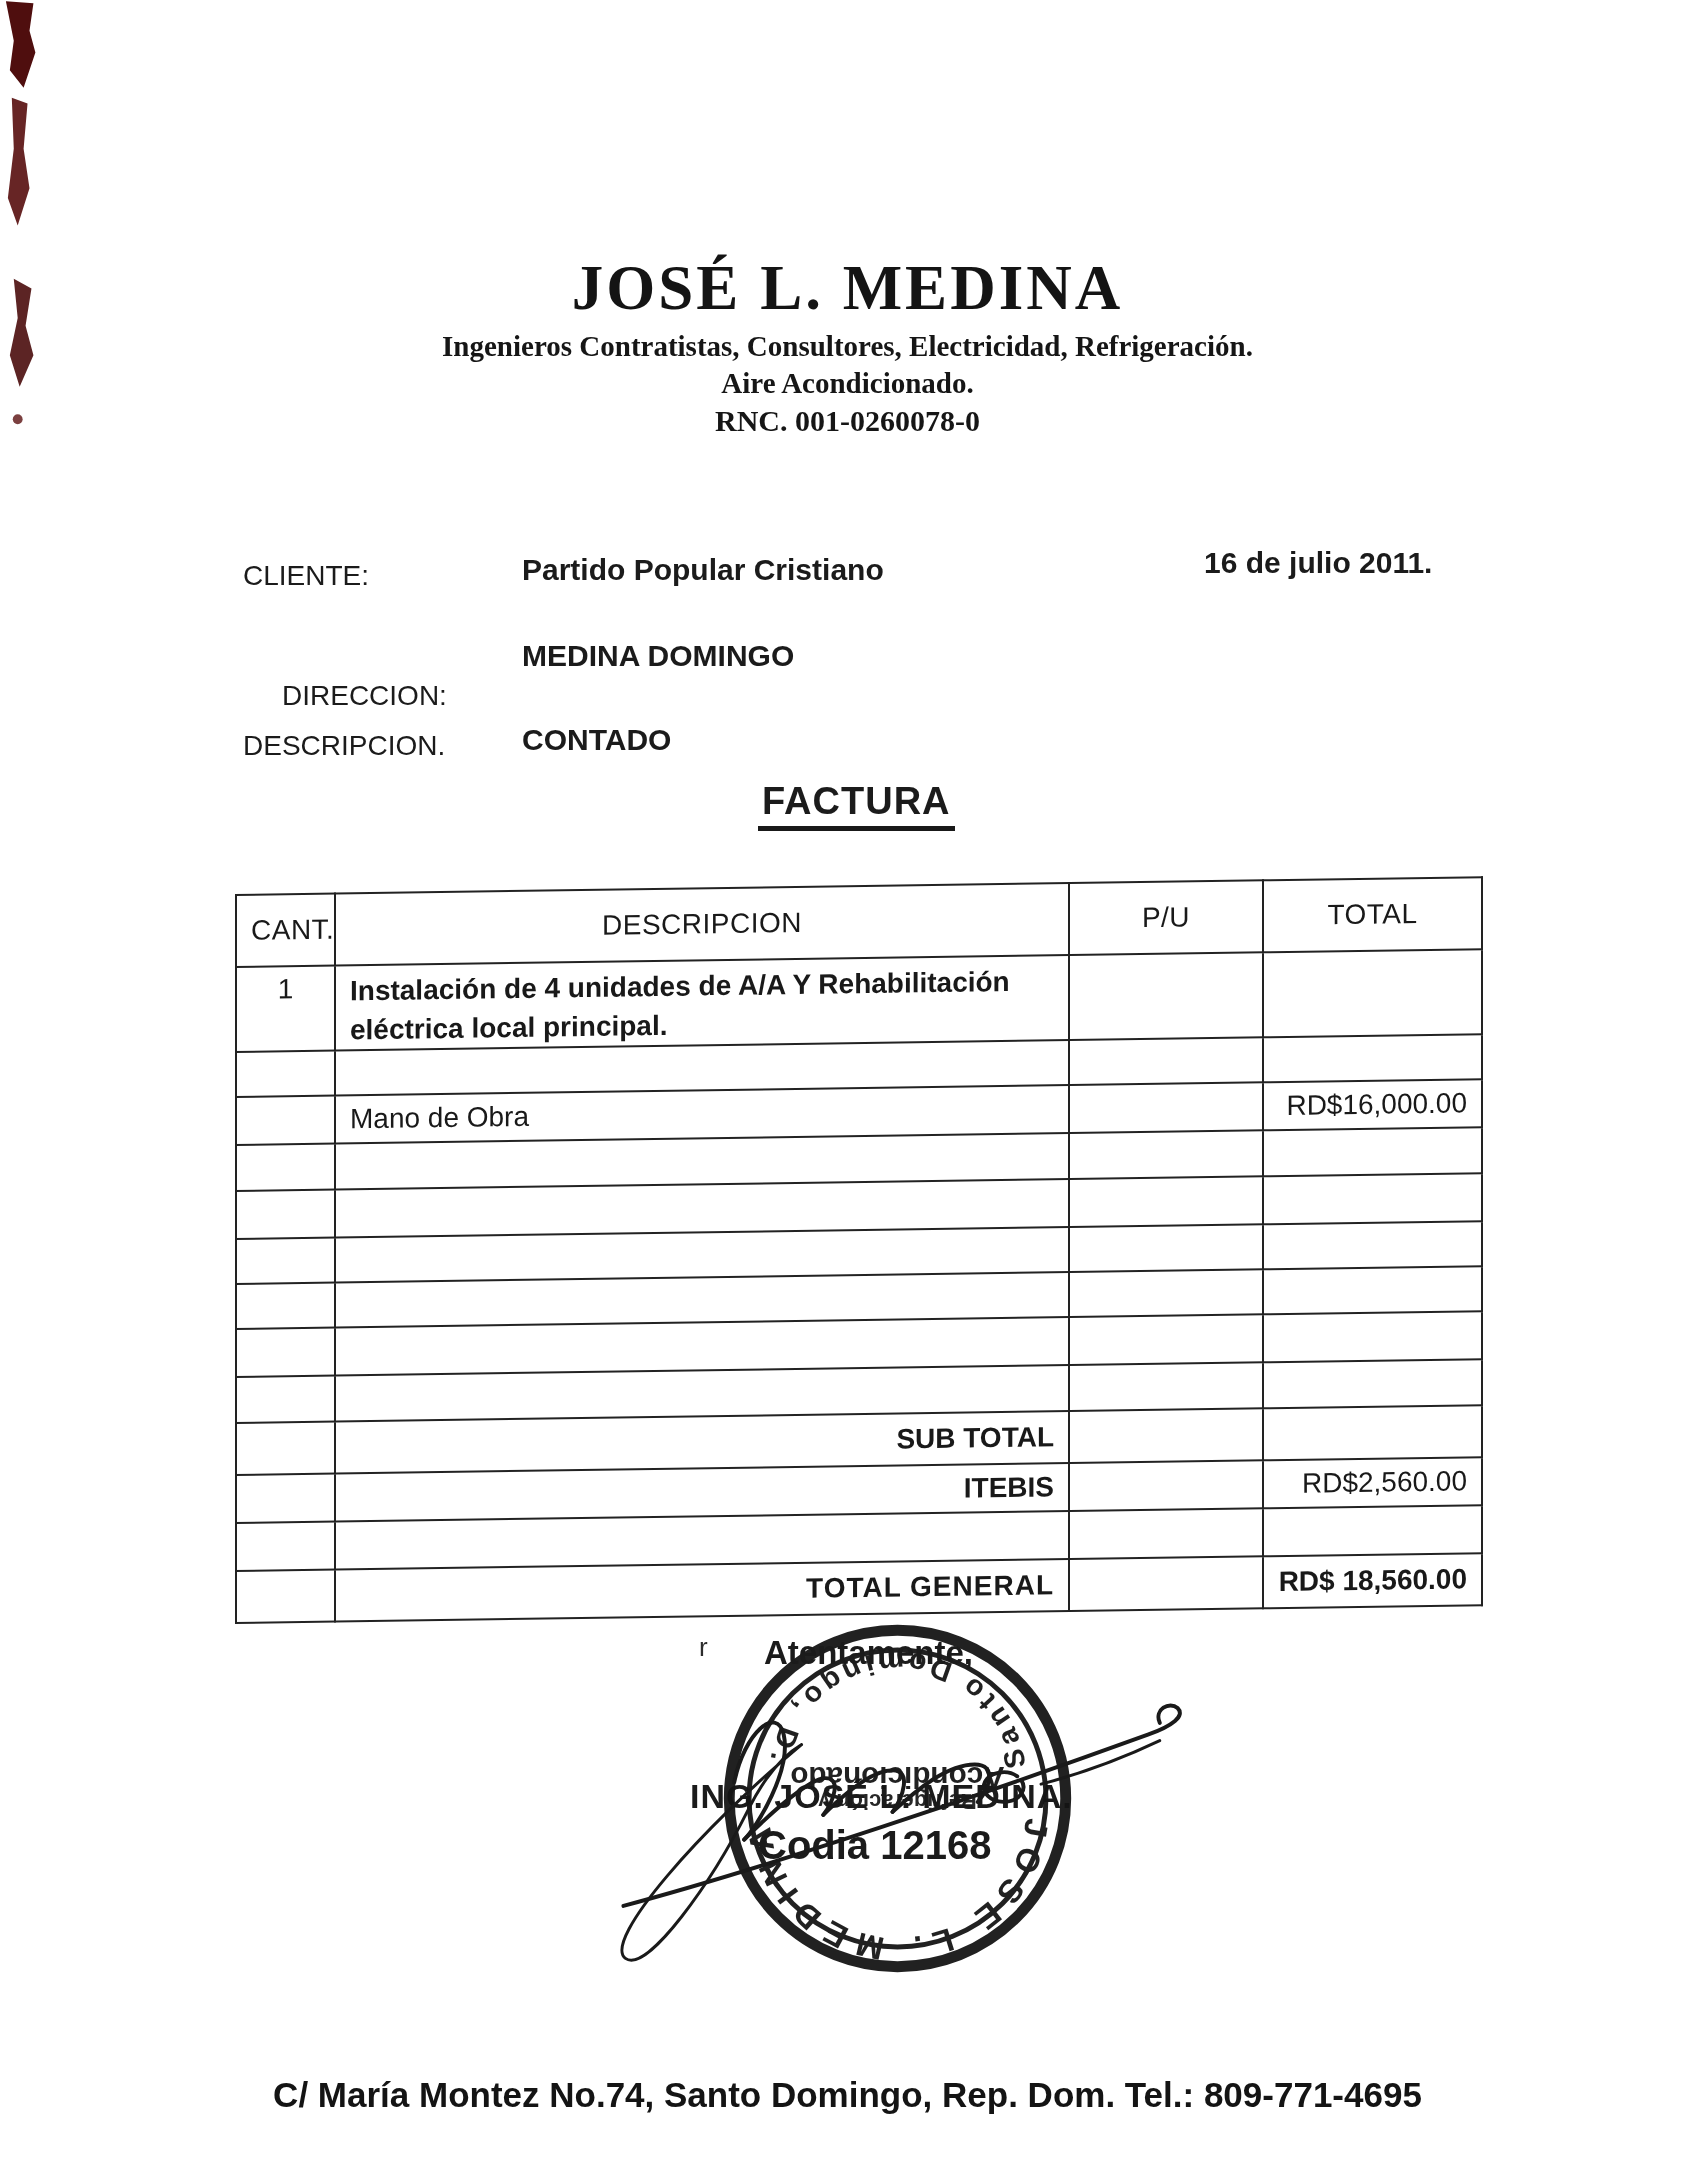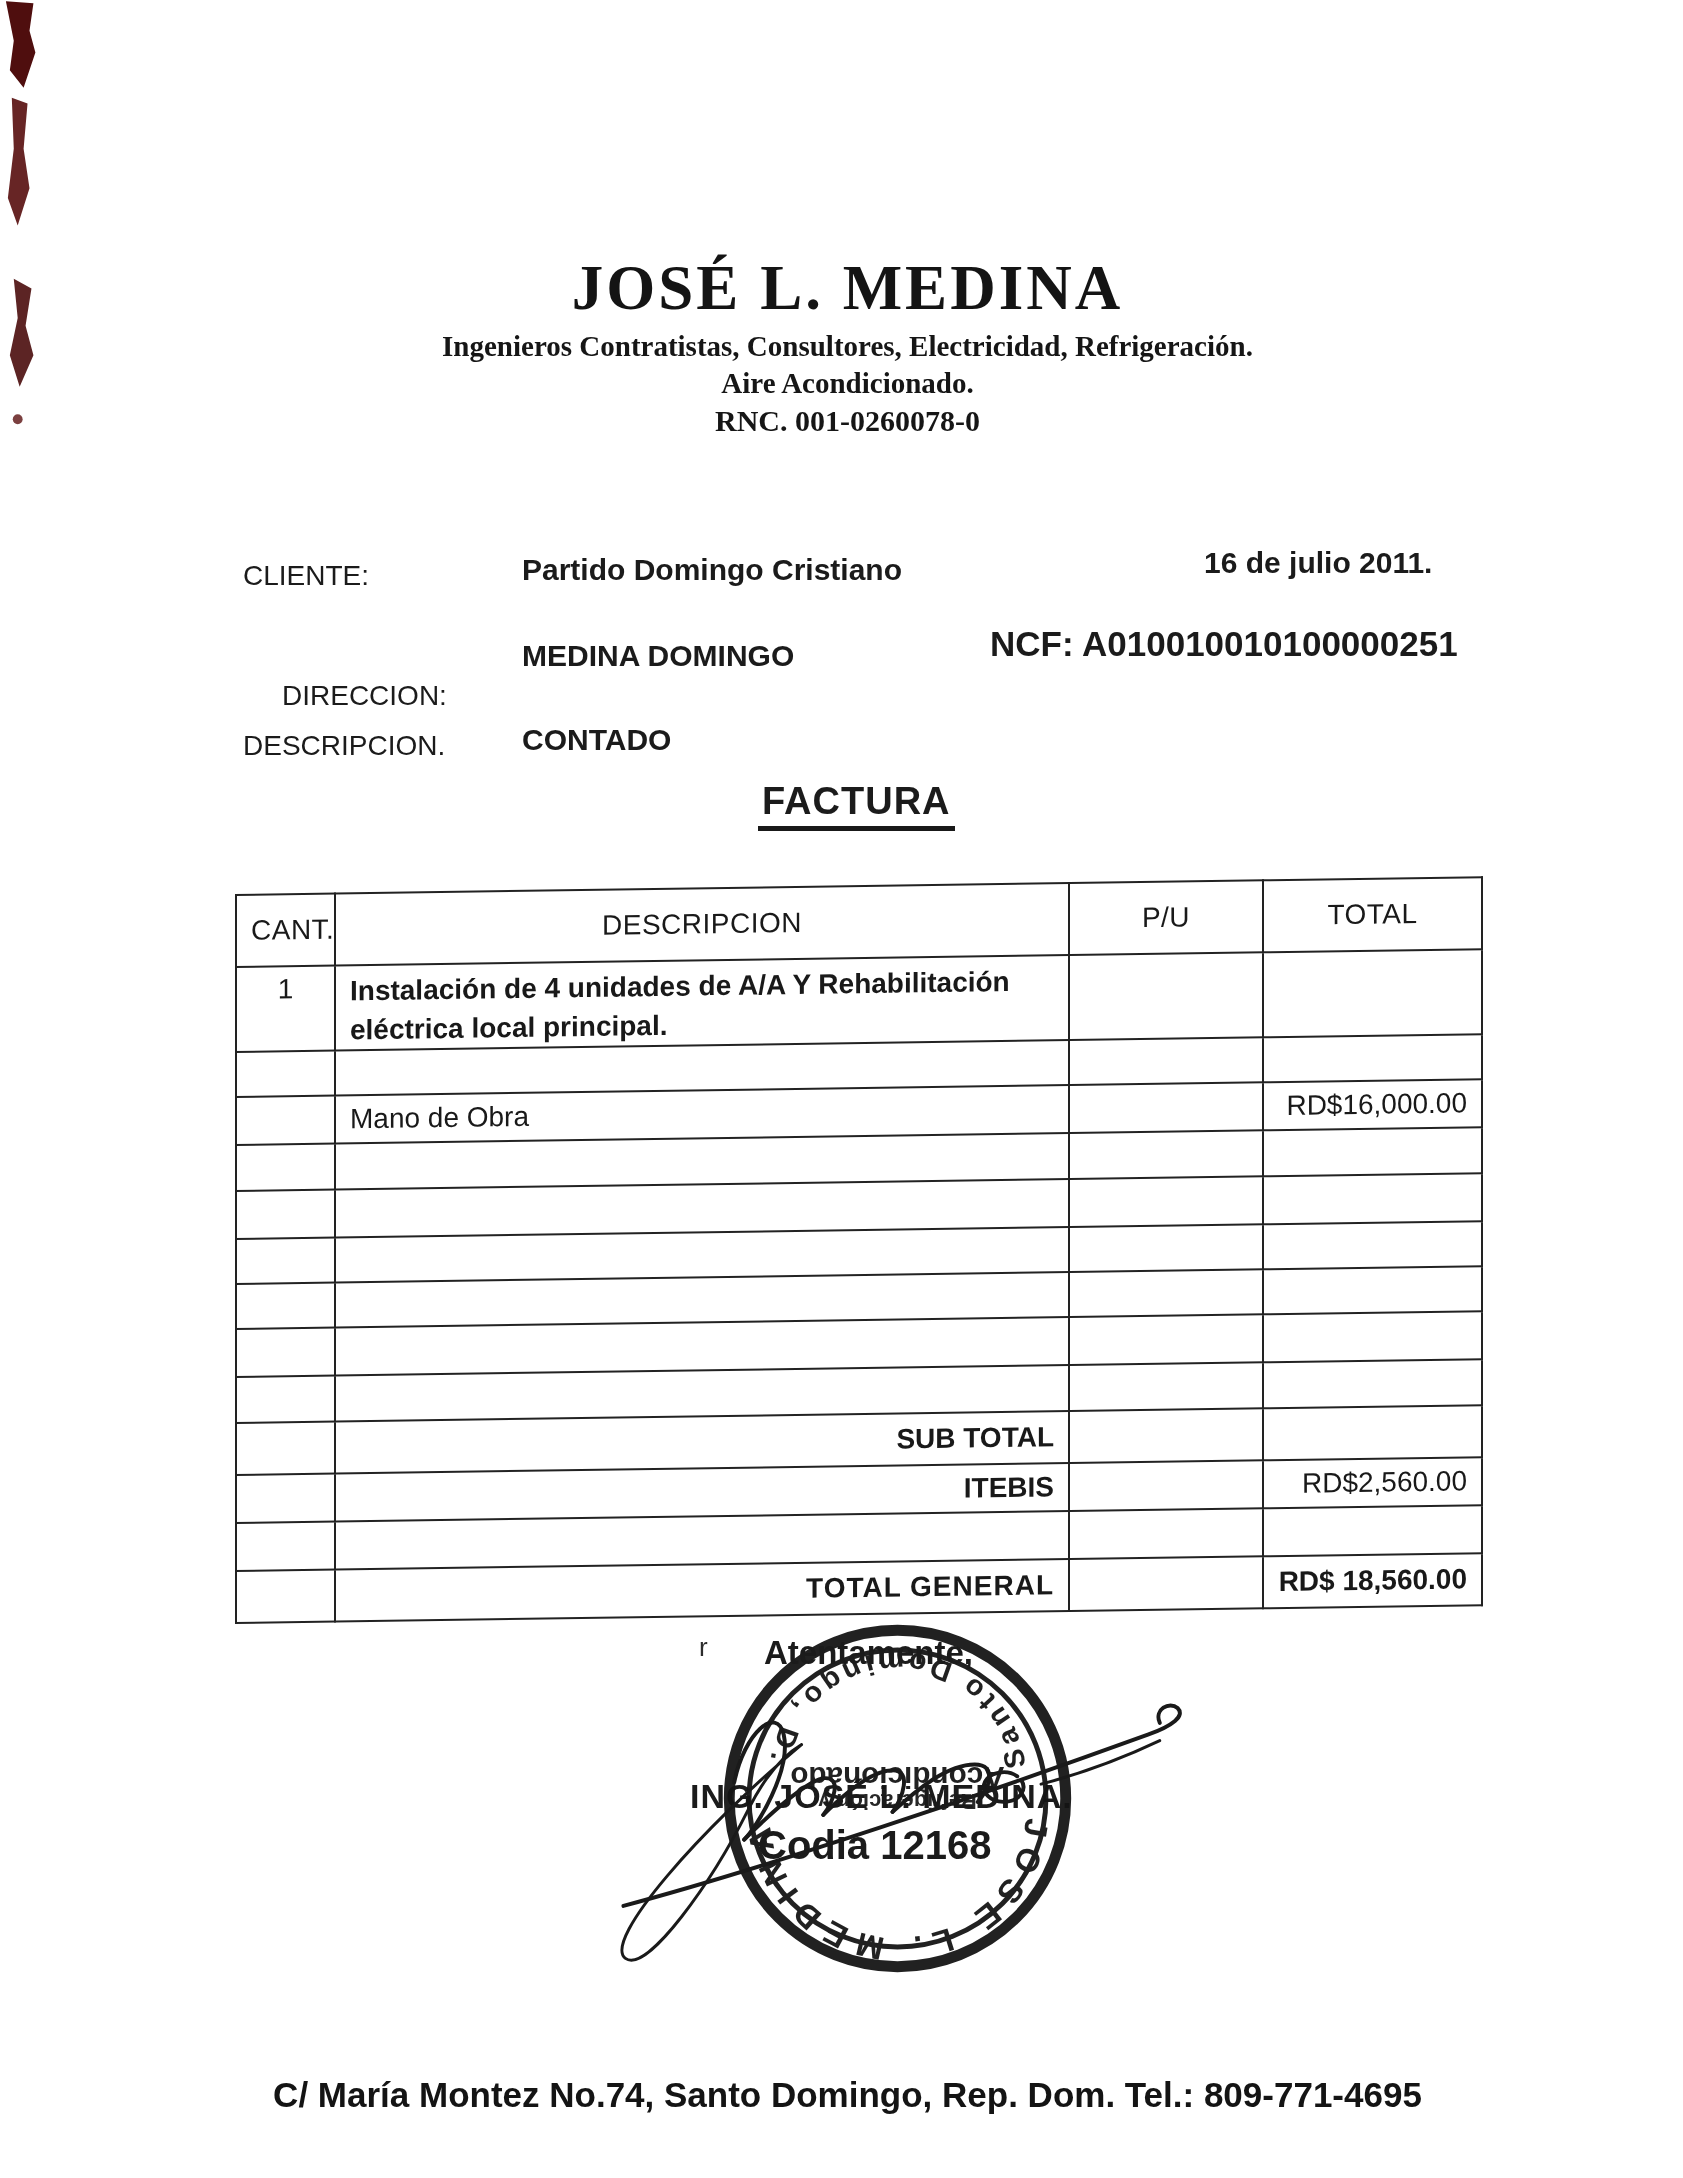--- a/index.html
+++ b/index.html
@@ -79,26 +79,25 @@
   </svg>
 
   <div class="letterhead">
     <div class="company">JOSÉ L. MEDINA</div>
     <div class="tagline">Ingenieros Contratistas, Consultores, Electricidad, Refrigeración.</div>
     <div class="tagline2">Aire Acondicionado.</div>
     <div class="rnc">RNC. 001-0260078-0</div>
   </div>
 
   <div class="abs lbl" style="left:243px;top:560px;">CLIENTE:</div>
-  <div class="abs val" style="left:522px;top:553px;">Partido Domingo Cristiano</div>
+  <div class="abs val" style="left:522px;top:553px;">Partido Popular Cristiano</div>
   <div class="abs date" style="left:1204px;top:546px;">16 de julio 2011.</div>
 
   <div class="abs lbl" style="left:243px;top:680px;margin-left:39px;">DIRECCION:</div>
   <div class="abs val" style="left:522px;top:639px;">MEDINA DOMINGO</div>
-  <div class="abs ncf" style="left:990px;top:624px;">NCF: A010010010100000251</div>
 
   <div class="abs lbl" style="left:243px;top:730px;">DESCRIPCION.</div>
   <div class="abs val" style="left:522px;top:723px;">CONTADO</div>
 
   <div class="factura">FACTURA</div>
 
   <table class="inv">
     <colgroup>
       <col style="width:99px">
         <col style="width:734px">

